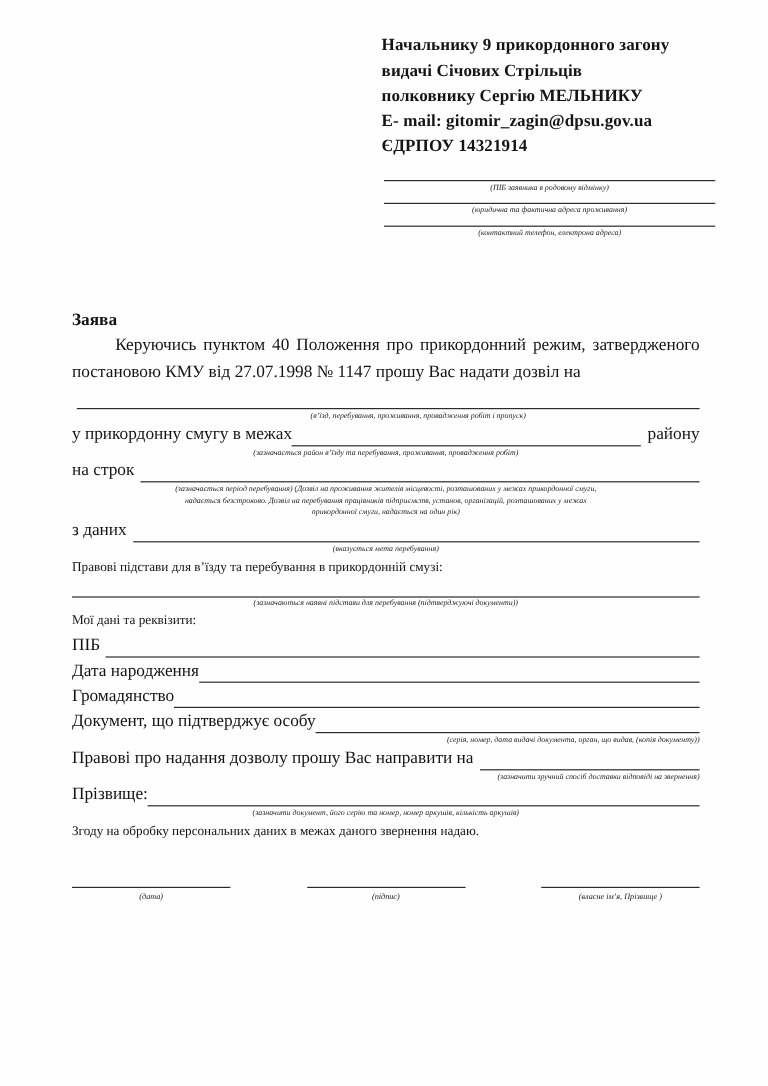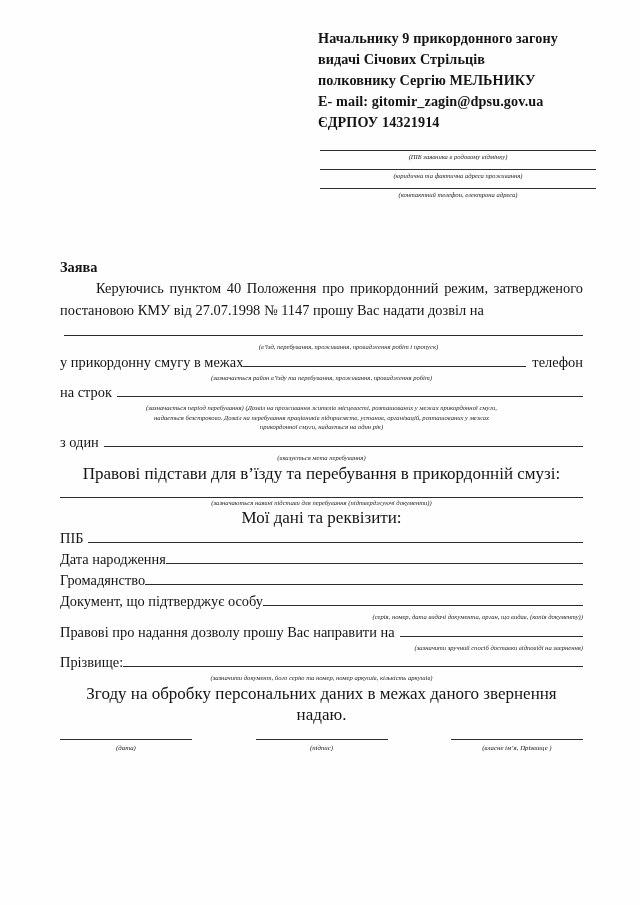--- a/index.html
+++ b/index.html
@@ -90,39 +90,38 @@
     font-size: 6.6px;
     font-style: italic;
     line-height: 9.6px;
     color: #1c1c1c;
   }
   .cap-block { text-align: center; }
   .cap-left-ind { padding-left: 54px; }
 
   .row {
     display: flex;
-    align-items: flex-start;
+    align-items: flex-end;
     font-size: 14.4px;
     line-height: 21px;
     white-space: nowrap;
   }
   .row .lbl { flex: 0 0 auto; }
   .row .fill {
     flex: 1 1 auto;
     border-bottom: 1px solid #2b2b2b;
     height: 14px;
     margin: 0 0 1px 0;
   }
   .row .fill.sp { margin-left: 5px; }
   .row .tail { flex: 0 0 auto; padding-left: 6px; }
 
   .plain {
-    font-size: 17px;
+    font-size: 11px;
     line-height: 21px;
-    text-align: center;
   }
   .rule-full {
     border-bottom: 1px solid #2b2b2b;
     height: 0;
     width: 100%;
   }
 
   
   .sign {
     position: absolute;
@@ -186,36 +185,36 @@
 
       <div class="row">
         <span class="lbl">&nbsp;</span>
         <span class="fill"></span>
       </div>
       <div class="cap cap-left-ind">(в’їзд, перебування, проживання, провадження робіт і пропуск)</div>
 
       <div class="row">
         <span class="lbl">у прикордонну смугу в межах</span>
         <span class="fill"></span>
-        <span class="tail">телефон</span>
+        <span class="tail">району</span>
       </div>
       <div class="cap">(зазначається район в’їзду та перебування, проживання, провадження робіт)</div>
 
       <div class="row">
         <span class="lbl">на строк</span>
         <span class="fill sp"></span>
       </div>
       <div class="cap-block">
         <div class="cap">(зазначається період перебування) (Дозвіл на проживання жителів місцевості, розташованих у межах прикордонної смуги,</div>
         <div class="cap">надається безстроково. Дозвіл на перебування працівників підприємств, установ, організацій, розташованих у межах</div>
         <div class="cap">прикордонної смуги, надається на один рік)</div>
       </div>
 
       <div class="row">
-        <span class="lbl">з один</span>
+        <span class="lbl">з даних</span>
         <span class="fill sp"></span>
       </div>
       <div class="cap">(вказується мета перебування)</div>
 
       <div class="plain">Правові підстави для в’їзду та перебування в прикордонній смузі:</div>
       <div style="height:13px"></div>
       <div class="rule-full"></div>
       <div class="cap">(зазначаються наявні підстави для перебування (підтверджуючі документи))</div>
 
       <div class="plain">Мої дані та реквізити:</div>

